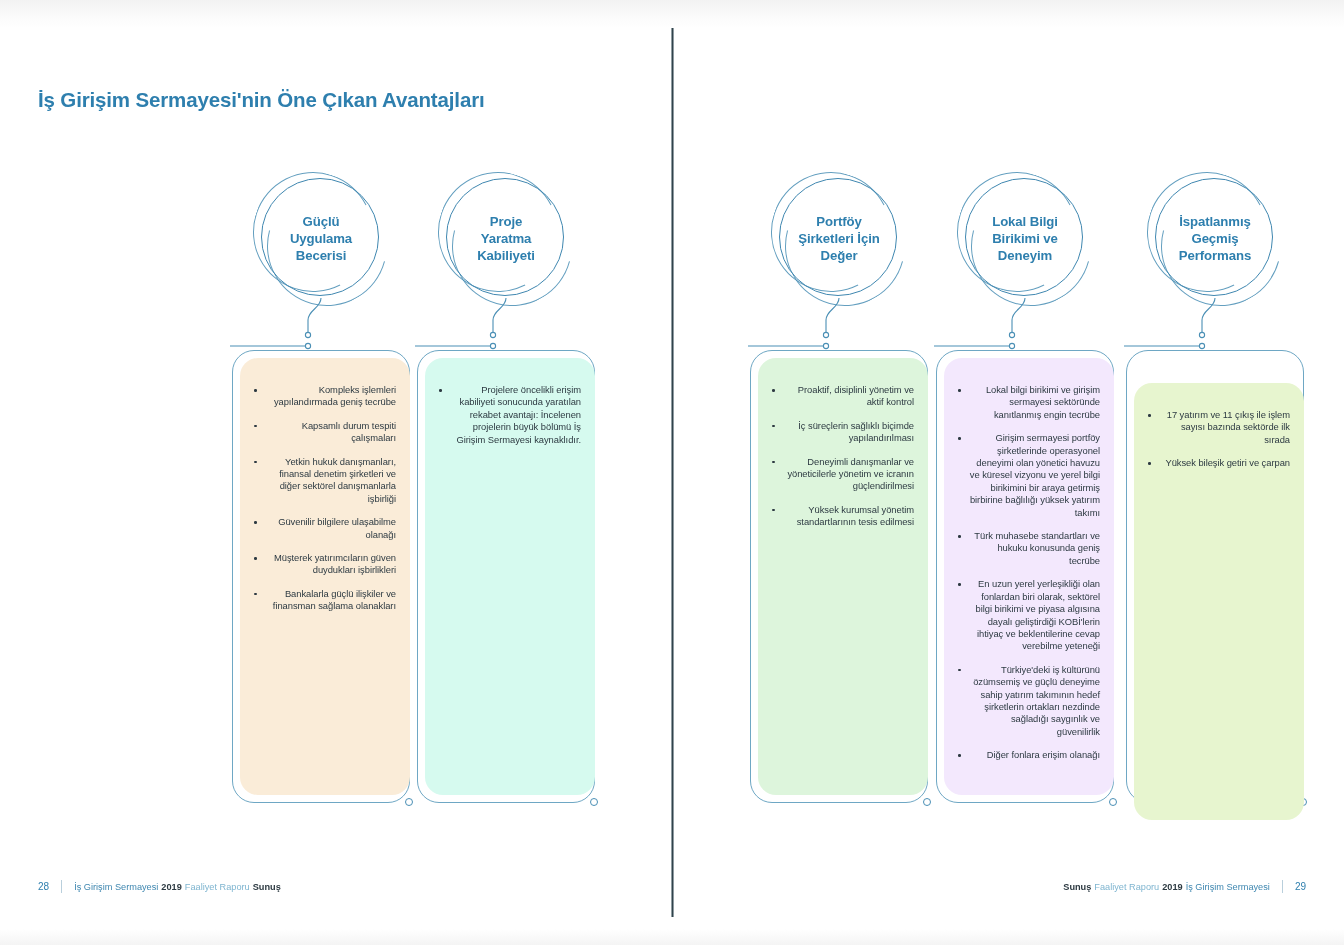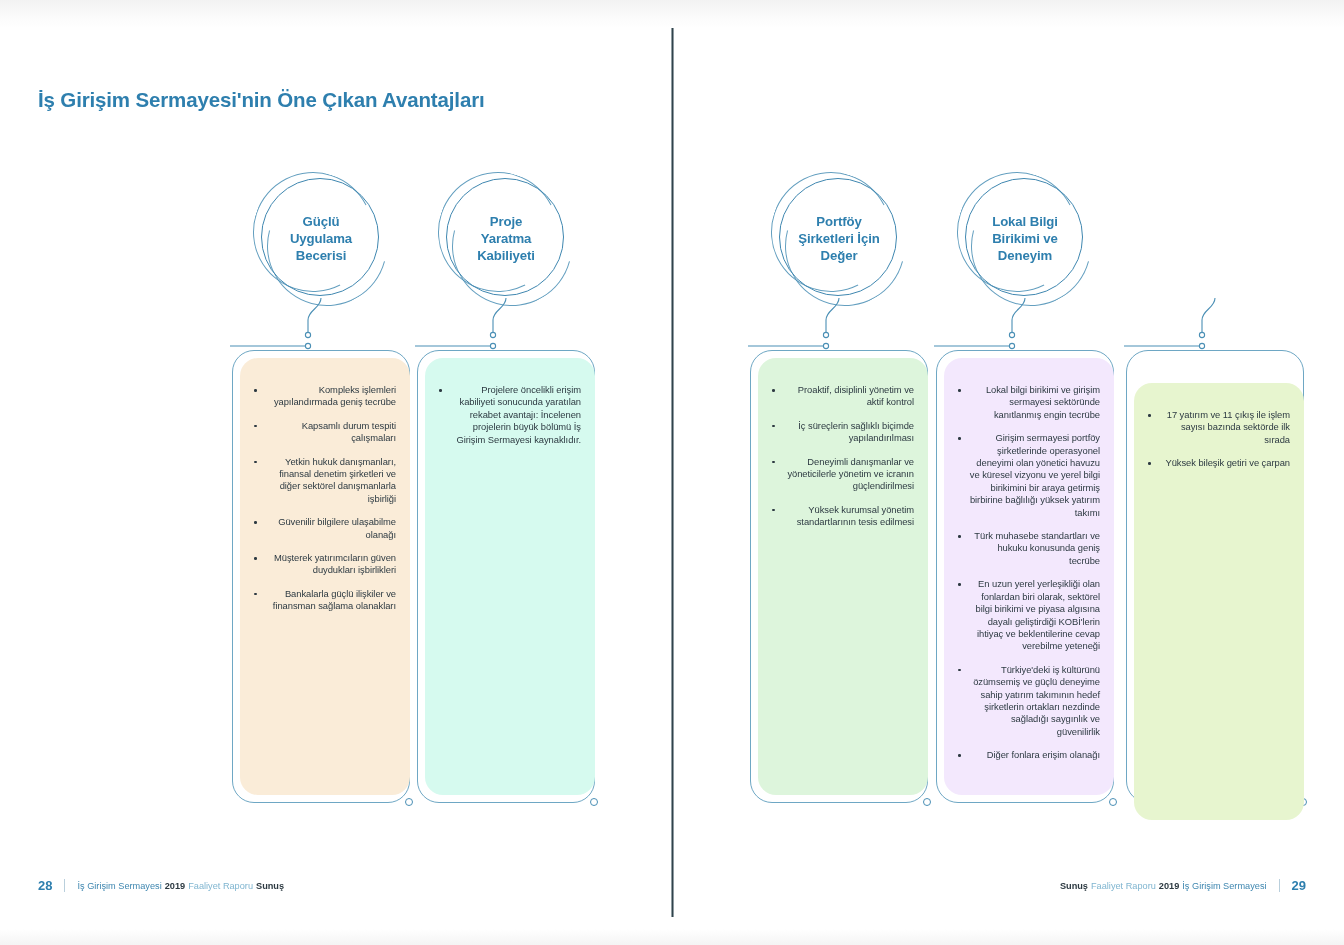--- a/index.html
+++ b/index.html
@@ -202,22 +202,22 @@
     font-size: 9.2px;
     display: flex;
     align-items: center;
     gap: 0;
     white-space: nowrap;
   }
   .footer-left  { left: 38px; }
   .footer-right { right: 38px; }
   .pg-num {
     color: #2e7fae;
-    font-weight: bold;
-    font-size: 13px;
+    font-weight: normal;
+    font-size: 10px;
   }
   .pg-rule {
     width: 1px;
     height: 13px;
     background: #b9cfdc;
     margin: 0 12px;
   }
   .ft-blue  { color: #3f87b0; }
   .ft-dark  { color: #2d3a42; font-weight: bold; }
   .ft-light { color: #7fb5d0; }
@@ -363,20 +363,30 @@
               <li>Lokal bilgi birikimi ve girişim sermayesi sektöründe kanıtlanmış engin tecrübe</li>
               <li>Girişim sermayesi portföy şirketlerinde operasyonel deneyimi olan yönetici havuzu ve küresel vizyonu ve yerel bilgi birikimini bir araya getirmiş birbirine bağlılığı yüksek yatırım takımı</li>
               <li>Türk muhasebe standartları ve hukuku konusunda geniş tecrübe</li>
               <li>En uzun yerel yerleşikliği olan fonlardan biri olarak, sektörel bilgi birikimi ve piyasa algısına dayalı geliştirdiği KOBİ'lerin ihtiyaç ve beklentilerine cevap verebilme yeteneği</li>
               <li>Türkiye'deki iş kültürünü özümsemiş ve güçlü deneyime sahip yatırım takımının hedef şirketlerin ortakları nezdinde sağladığı saygınlık ve güvenilirlik</li>
               <li>Diğer fonlara erişim olanağı</li>
             </ul>
           </div>
         </div>
         <div class="col" style="left: 450px;">
+          <div class="circle-wrap">
+            <div class="ring-outer"></div>
+            <div class="ring-outer2"></div>
+            <div class="ring-main"></div>
+            <div class="circle-label">
+              <span>İspatlanmış</span>
+              <span>Geçmiş</span>
+              <span>Performans</span>
+            </div>
+          </div>
           <div class="connector"><svg width="182" height="52" viewBox="0 0 182 52">
               <path d="M91 0 C91 10, 78 12, 78 22 L78 34" fill="none" stroke="#4a8fb5" stroke-width="1.1"></path>
               <circle cx="78" cy="37" r="2.6" fill="#ffffff" stroke="#4a8fb5" stroke-width="1.1"></circle>
               <circle cx="78" cy="48" r="2.6" fill="#ffffff" stroke="#4a8fb5" stroke-width="1.1"></circle>
               <path d="M-60 48 L75 48" fill="none" stroke="#4a8fb5" stroke-width="1.1"></path>
             </svg></div>
           <div class="bracket" style="height: 453px;">
             <span class="bracket-dot"></span>
           </div>
           <div class="box" style="height: 437px; background: rgb(231, 245, 207); margin-top: 25px;">

